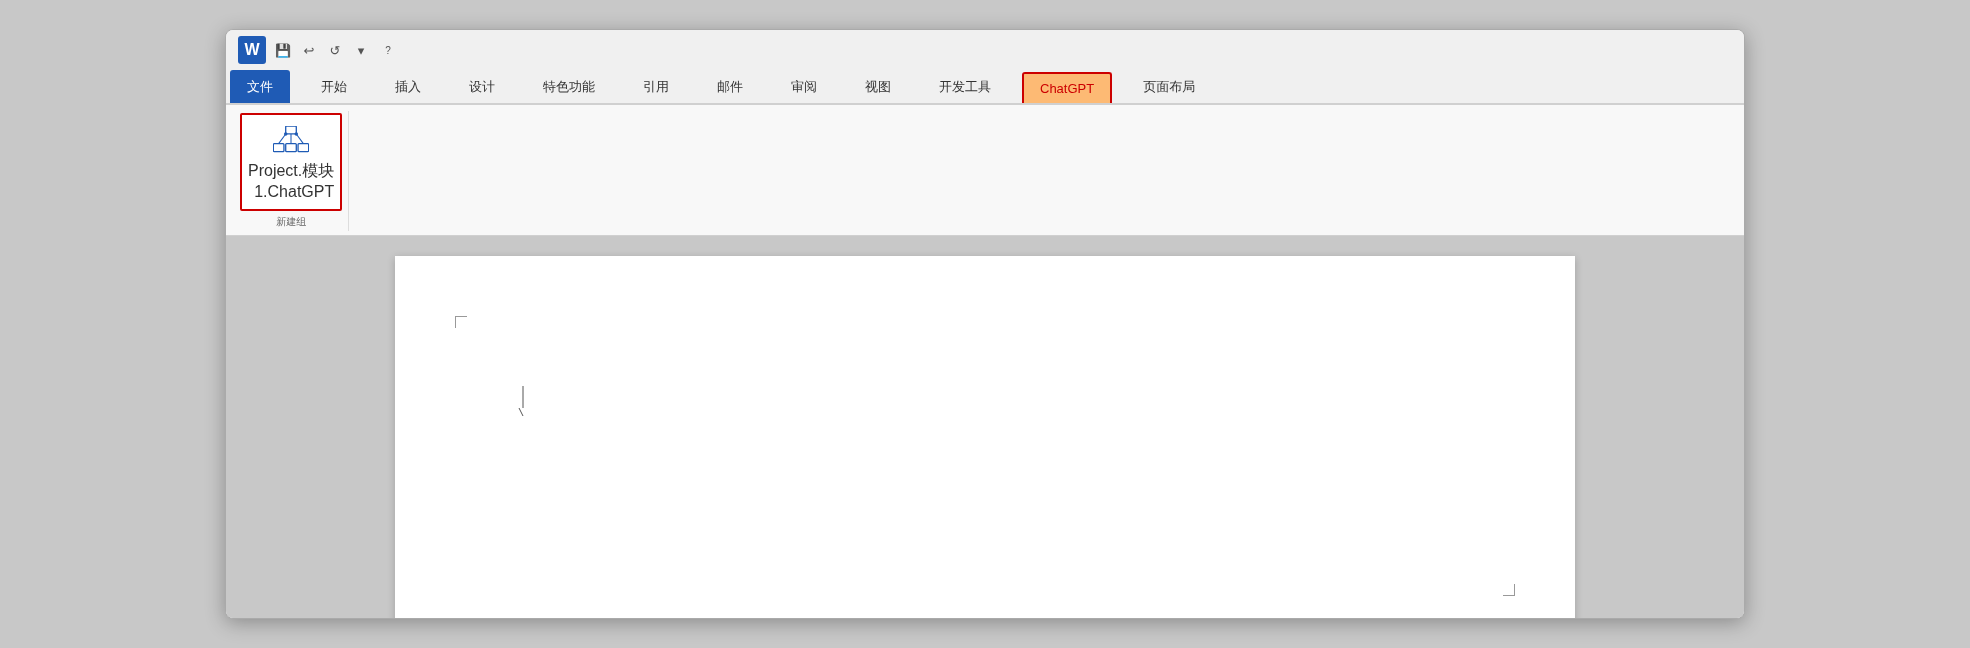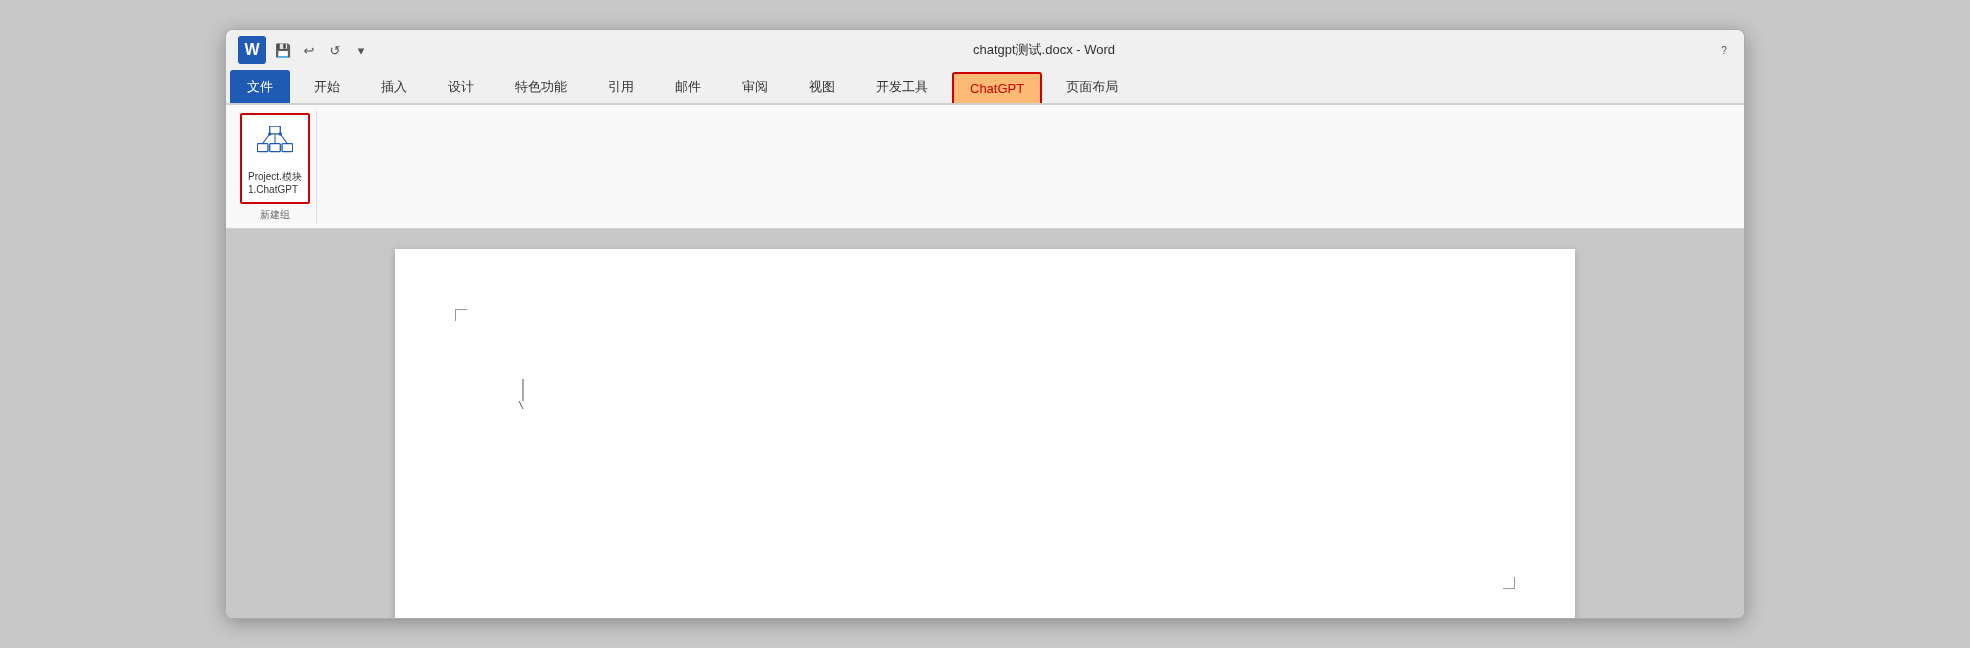--- a/index.html
+++ b/index.html
@@ -108,21 +108,21 @@
     }
 
     .ribbon-tab {
       padding: 7px 16px;
       font-size: 13px;
       cursor: pointer;
       color: #333;
       border-radius: 3px 3px 0 0;
       border: 1px solid transparent;
       border-bottom: none;
-      margin-right: 7px;
+      margin-right: 14px;
       white-space: nowrap;
     }
 
     .ribbon-tab.active {
       background: #1f5bb5;
       color: white;
     }
 
     .ribbon-tab.highlighted {
       color: #c00;
@@ -165,24 +165,24 @@
     .ribbon-icon-network {
       width: 40px;
       height: 40px;
       position: relative;
       display: flex;
       align-items: center;
       justify-content: center;
     }
 
     .ribbon-item-label {
-      font-size: 10px;
+      font-size: 16px;
       color: #333;
-      text-align: left;
-      margin-top: 9px;
+      text-align: right;
+      margin-top: 0;
       line-height: 1.3;
     }
 
     .group-label {
       font-size: 10px;
       color: #666;
       margin-top: 4px;
       text-align: right;
     }
 
@@ -248,23 +248,20 @@
     <div class="title-bar-left">
       <div class="word-icon">
         <span>W</span>
       </div>
       <div class="title-bar-controls">
         <div class="tb-btn">💾</div>
         <div class="tb-btn">↩</div>
         <div class="tb-btn">↺</div>
         <div class="tb-btn">▾</div>
       </div>
-    </div>
-    <div class="title-center">
-      <span>chatgpt测试.docx - Word</span>
     </div>
     <div class="window-controls">
       <div class="win-btn">?</div>
     </div>
   </div>
 
   <div class="ribbon-tabs">
     <div class="ribbon-tab active">
       <span>文件</span>
     </div>

